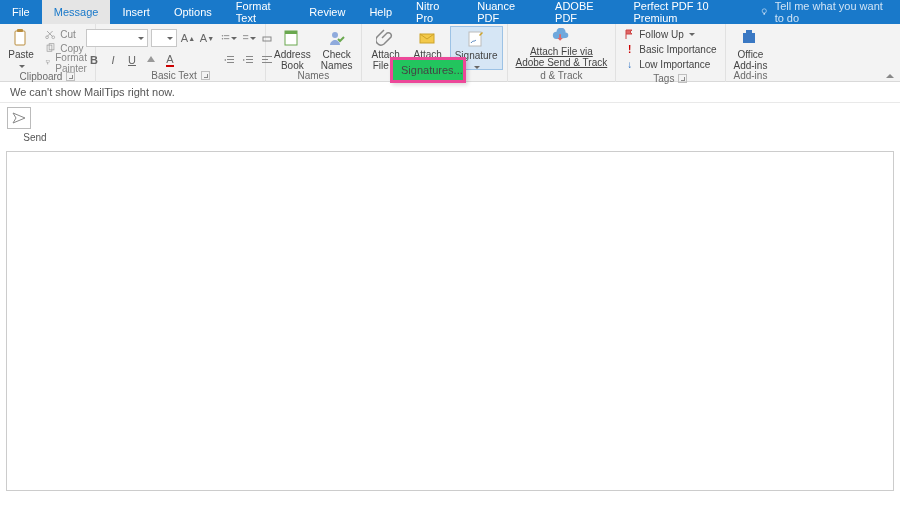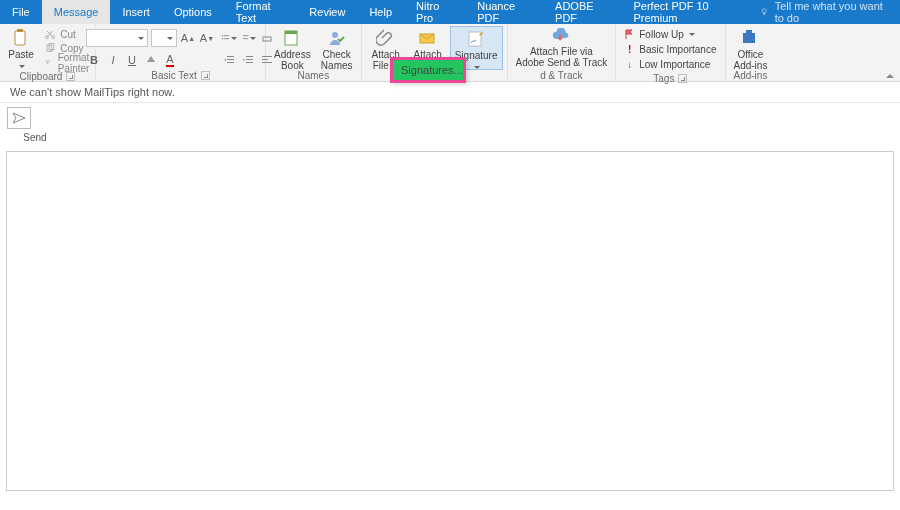--- a/index.html
+++ b/index.html
@@ -19,21 +19,21 @@
 .group-label { font-size: 10px; color: #6a6a6a; padding-bottom: 1px; height: 13px; display:flex; align-items:center; gap:4px;}
 .group-label .launcher { width:9px; height:9px; border:1px solid #bfbfbf; position:relative;}
 .group-label .launcher::after{content:""; position:absolute; right:1px; bottom:1px; width:3px;height:3px; border-right:1px solid #888; border-bottom:1px solid #888;}
 
 .bigbtn { display:flex; flex-direction:column; align-items:center; justify-content:flex-start; padding:2px 4px; min-width:40px; height:44px; cursor:pointer;}
 .bigbtn.active{ background:#d6e6f5; border:1px solid #9cc2e5;}
 .bigbtn .ic { width:20px; height:20px; display:flex; align-items:center; justify-content:center; margin-bottom:1px;}
 .bigbtn .lbl { font-size:10px; color:#444; text-align:center; line-height:11px;}
 .dropcaret{ width:0;height:0;border-left:3px solid transparent;border-right:3px solid transparent;border-top:3px solid #666; display:inline-block; vertical-align:middle; margin-left:1px;}
 
-.smallstack { display:flex; flex-direction:column; gap:1px; padding:2px 2px; font-size:10px; color:#888;text-align:center;}
+.smallstack { display:flex; flex-direction:column; gap:1px; padding:2px 2px; font-size:10px; color:#888;}
 .smallstack .row { display:flex; align-items:center; gap:4px; height:13px; cursor:pointer;}
 .smallstack svg{width:11px;height:11px;}
 
 .fontrow{display:flex; align-items:center; gap:3px; height:20px;}
 .fontname{ width:62px; height:18px; background:#fff; border:1px solid #c7c7c7; font-size:10px; padding:0 3px; display:flex; align-items:center; justify-content:space-between;}
 .fontsize{ width:26px; height:18px; background:#fff; border:1px solid #c7c7c7; font-size:10px; padding:0 3px; display:flex; align-items:center; justify-content:space-between;}
 .icnbtn{ width:16px; height:16px; display:flex; align-items:center; justify-content:center; color:#666; cursor:pointer; font-size:11px;}
 .icnbtn svg{width:12px;height:12px;}
 .basic-col{display:flex;flex-direction:column; gap:2px; padding-top:2px;}
 
@@ -284,21 +284,21 @@
         <div class="lbl"><span>Signature</span><br><span class="dropcaret"></span></div>
       </div>
     </div>
     <div class="group-label">
         <span>Include</span>
       </div>
   </div>
 
   <div class="group">
     <div class="group-body">
-      <div class="bigbtn" style="min-width:80px;">
+      <div class="bigbtn" style="min-width:80px;text-decoration:underline;">
         <div class="ic">
             <svg viewBox="0 0 22 18">
               <path d="M6 12a4 4 0 010-8 5 5 0 0110 1 3 3 0 010 6z" fill="#6fa8dc"></path>
               <path d="M10 14l-3-3h2V7h2v4h2z" fill="#e06666"></path>
             </svg>
           </div>
         <div class="lbl" style="white-space:pre;">Attach File via
 Adobe Send &amp; Track</div>
       </div>
     </div>

